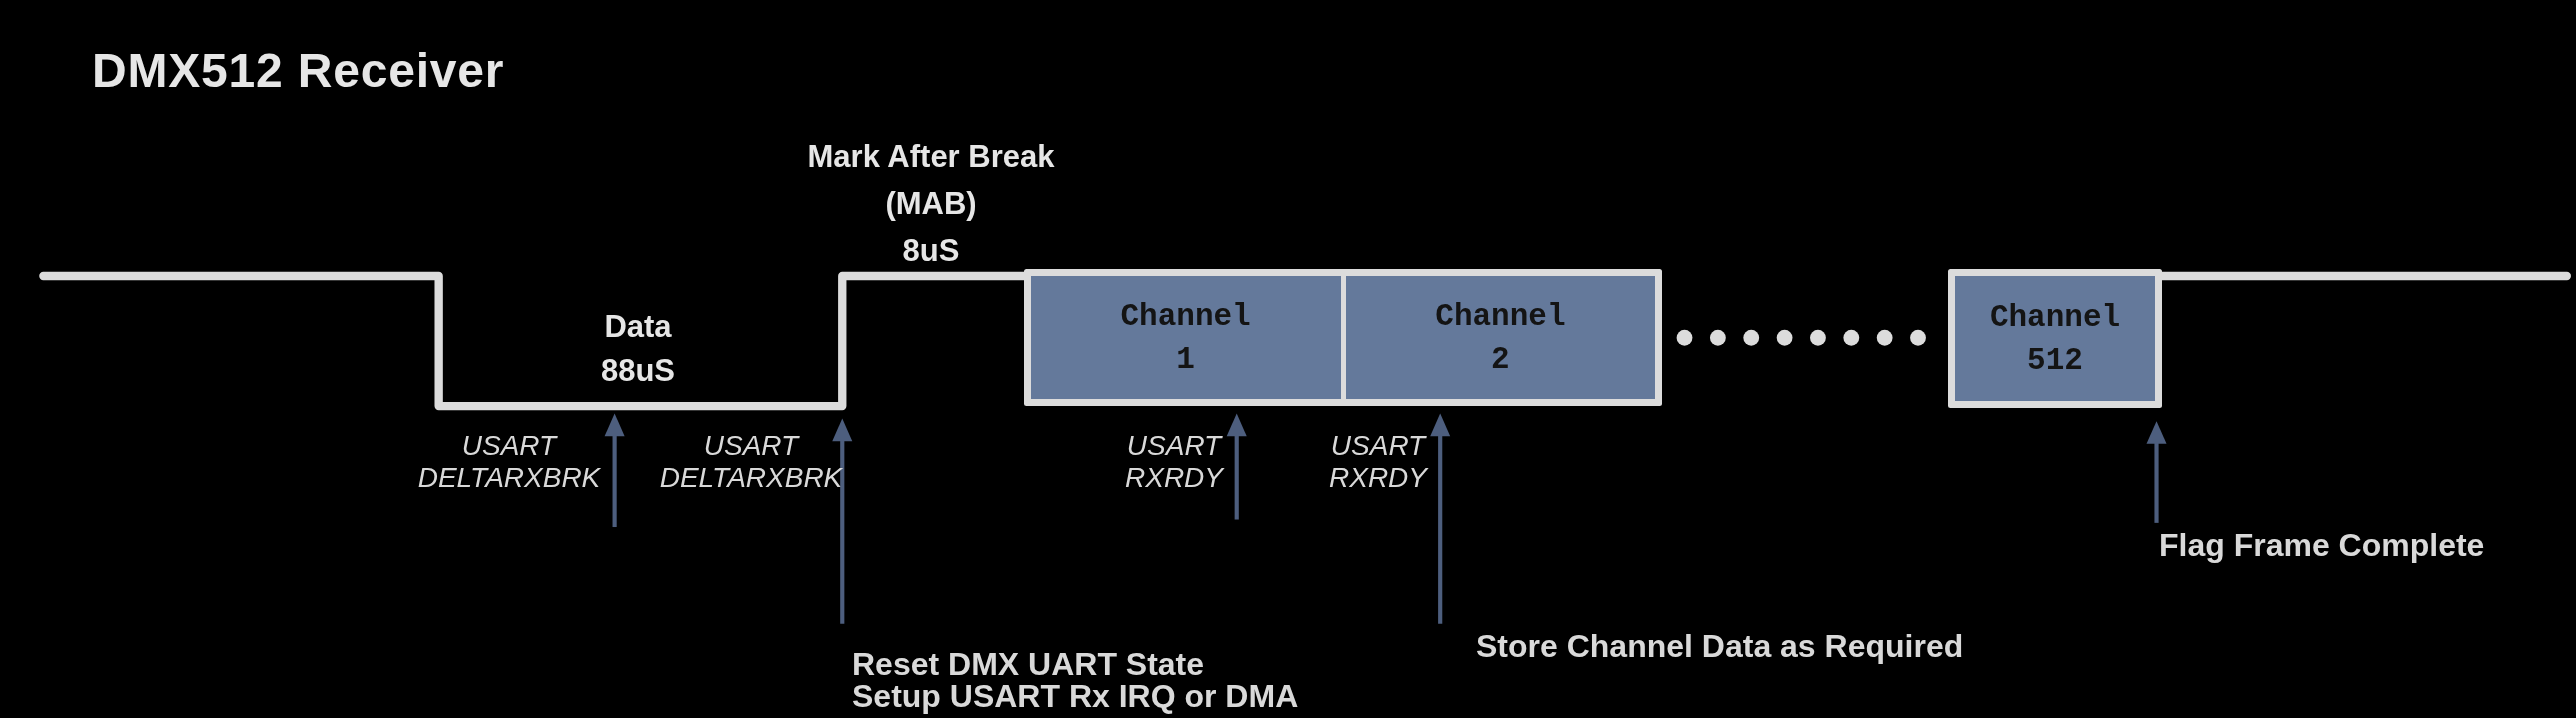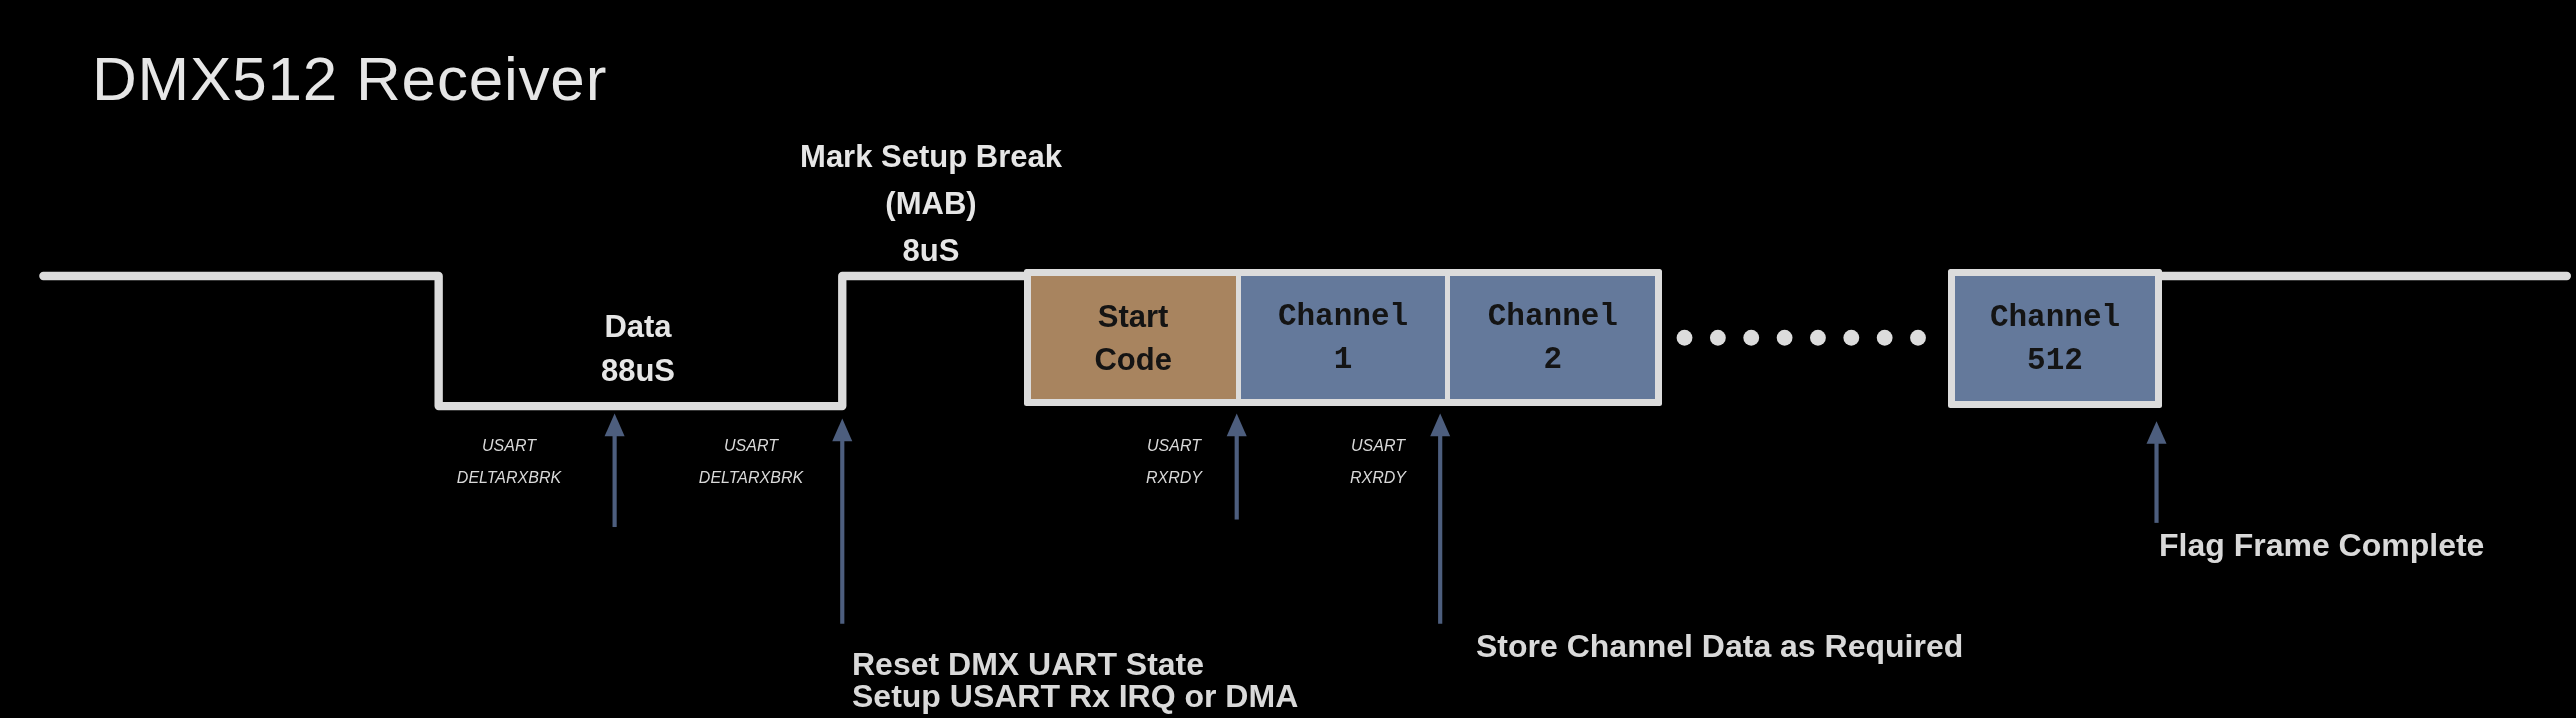--- a/index.html
+++ b/index.html
@@ -14,38 +14,38 @@
   }
   *{margin:0;padding:0;box-sizing:border-box;}
   html,body{background:var(--background);}
   body{
     width:2576px;height:718px;position:relative;overflow:hidden;
     font-family:"Liberation Sans",sans-serif;
   }
   .abs{position:absolute;}
   .page-title{
     left:92px;top:43px;
-    font-size:62px;font-weight:normal;color:var(--title_text);
+    font-size:48px;font-weight:bold;color:var(--title_text);
     letter-spacing:0.8px;white-space:nowrap;
   }
   svg.layer{position:absolute;left:0;top:0;}
   .trace{stroke:var(--waveform);stroke-width:10;fill:none;stroke-linecap:round;stroke-linejoin:round;}
   .arrow-line{stroke:var(--arrow);stroke-width:5;}
   .arrow-head{fill:var(--arrow);}
   .dot{fill:var(--waveform);}
   .centered{transform:translateX(-50%);text-align:center;}
   .multiline{white-space:pre-line;}
   .big-label{
     font-size:31px;font-weight:bold;color:var(--title_text);
     line-height:45px;
   }
   .mab{left:931px;top:133px;line-height:47px;}
   .brk{left:638px;top:305px;line-height:44px;}
   .sig-label{
-    font-size:16px;font-style:italic;color:var(--label_text);
+    font-size:28px;font-style:italic;color:var(--label_text);
     line-height:32px;top:430px;
   }
   .note{
     font-size:32px;font-weight:bold;color:var(--label_text);
     line-height:32px;white-space:pre-line;
   }
   .frame-group{
     background:var(--waveform);
     display:flex;gap:5px;padding:6.7px;border-radius:2.5px;
   }
@@ -93,31 +93,27 @@
     <polygon class="arrow-head" points="1715,523 1739,523 1727,496"></polygon>
   </g>
   <g>
     <line class="arrow-line" x1="2586" y1="627" x2="2586" y2="527"></line>
     <polygon class="arrow-head" points="2574,532 2598,532 2586,505"></polygon>
   </g>
 </svg>
 
 <div class="abs page-title">DMX512 Receiver</div>
 
-<div class="abs centered multiline big-label mab">Mark Setup Break
+<div class="abs centered multiline big-label mab">Mark After Break
 (MAB)
 8uS</div>
 <div class="abs centered multiline big-label brk">Data
 88uS</div>
 
 <div class="abs frame-group" style="left:1024px;top:269px;width:638px;height:137px;">
-  <div class="slot start">
-    <span>Start
-Code</span>
-  </div>
   <div class="slot channel">
     <span>Channel
 1</span>
   </div>
   <div class="slot channel">
     <span>Channel
 2</span>
   </div>
 </div>
 

